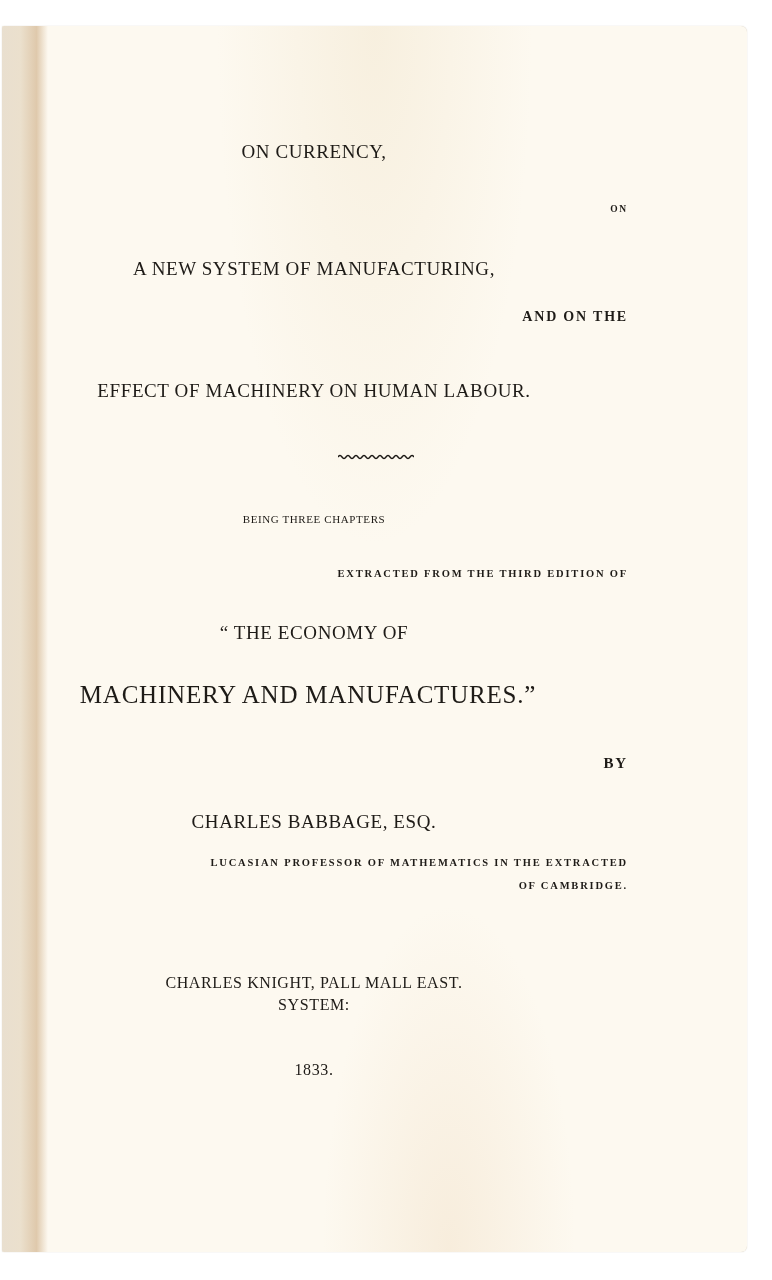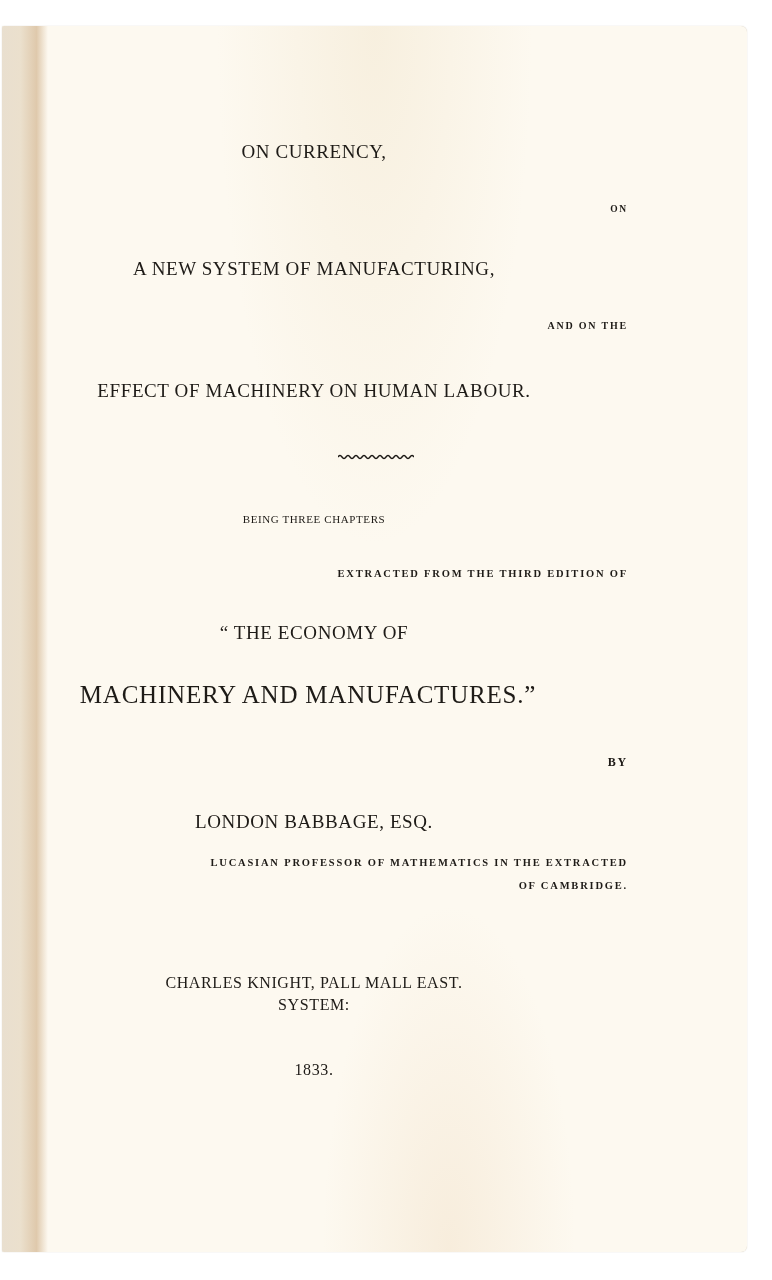--- a/index.html
+++ b/index.html
@@ -36,30 +36,30 @@
 </head>
 <body>
 
 <div class="page">
   <div class="spine"></div>
 </div>
 
 <div class="line l-lg" style="top:141px">ON CURRENCY,</div>
 <div class="line l-sc" style="top:204px; font-size:9.5px">ON</div>
 <div class="line l-lg" style="top:258px">A NEW SYSTEM OF MANUFACTURING,</div>
-<div class="line l-sc" style="top:320px; font-size:10px">AND ON THE</div>
+<div class="line l-sc" style="top:309px; font-size:14px">AND ON THE</div>
 <div class="line l-lg" style="top:380px">EFFECT OF MACHINERY ON HUMAN LABOUR.</div>
 
 <svg class="rule" viewBox="0 0 76 6">
   <path d="M0 3 Q2 0 4 3 T8 3 T12 3 T16 3 T20 3 T24 3 T28 3 T32 3 T36 3 T40 3 T44 3 T48 3 T52 3 T56 3 T60 3 T64 3 T68 3 T72 3 T76 3" fill="none" stroke="#1e1b17" stroke-width="1.4"></path>
 </svg>
 
 <div class="line l-sm" style="top:513px">BEING THREE CHAPTERS</div>
 <div class="line l-sc" style="top:568px">EXTRACTED FROM THE THIRD EDITION OF</div>
 <div class="line l-lg" style="top:622px">“ THE ECONOMY OF</div>
 <div class="line l-xl" style="top:681px; left:-6px">MACHINERY AND MANUFACTURES.”</div>
-<div class="line l-sc" style="top:755px; font-size:12px">BY</div>
-<div class="line l-lg" style="top:811px">LONDON BABBAGE, ESQ.</div>
+<div class="line l-sc" style="top:755px; font-size:15px">BY</div>
+<div class="line l-lg" style="top:811px">CHARLES BABBAGE, ESQ.</div>
 <div class="line l-sc" style="top:857px">LUCASIAN PROFESSOR OF MATHEMATICS IN THE EXTRACTED</div>
 <div class="line l-sc" style="top:880px">OF CAMBRIDGE.</div>
 <div class="line l-md" style="top:996px">SYSTEM:</div>
 <div class="line l-md" style="top:974px">CHARLES KNIGHT, PALL MALL EAST.</div>
 <div class="line l-md" style="top:1061px">1833.</div>
 
 </body></html>

